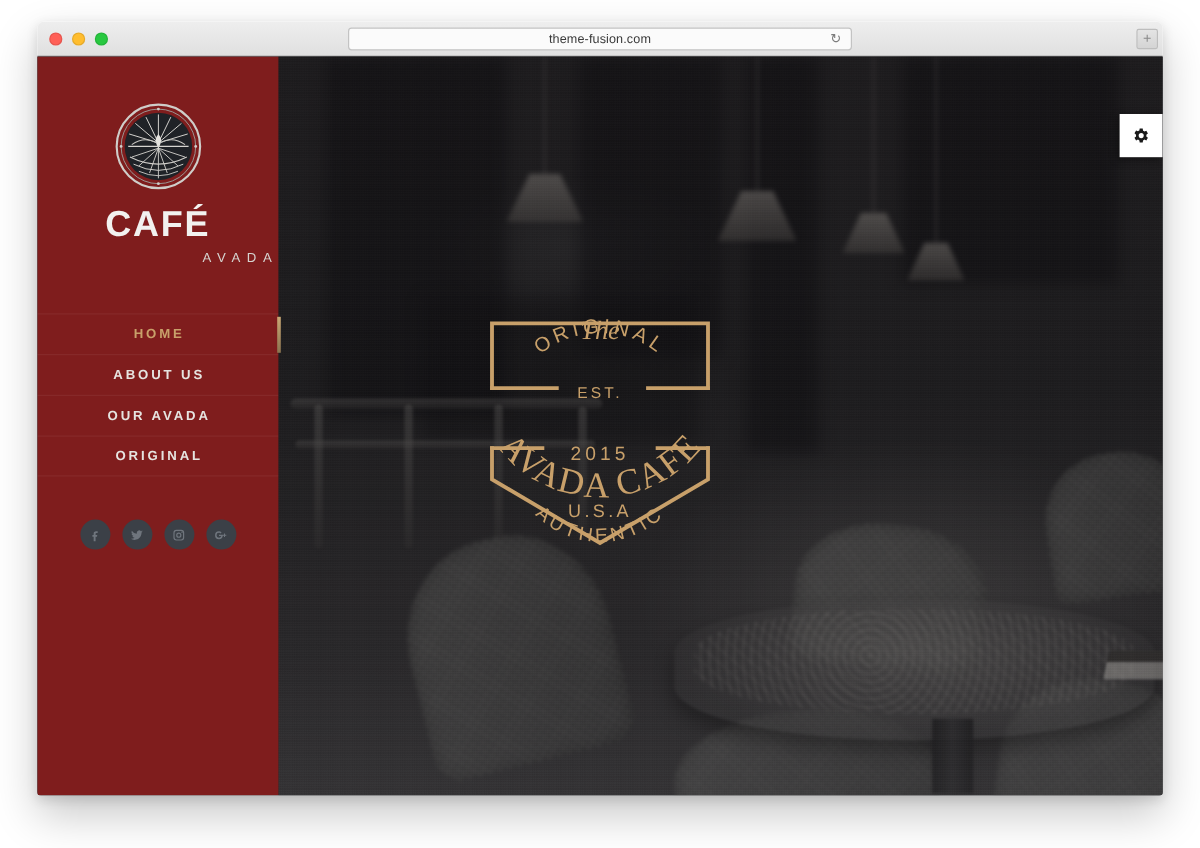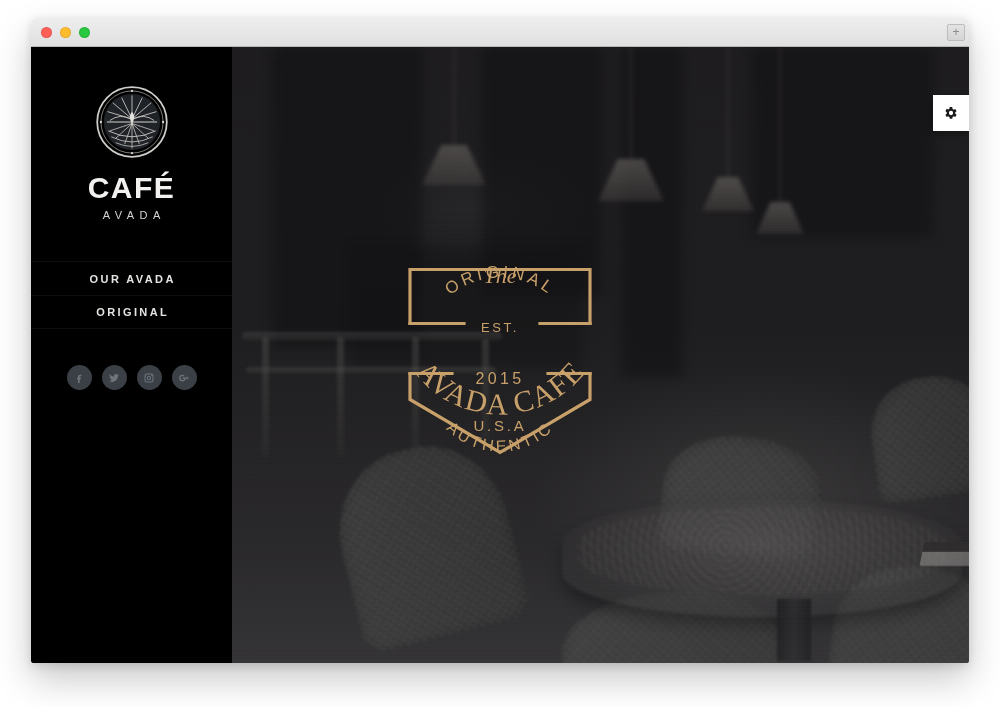--- a/index.html
+++ b/index.html
@@ -177,35 +177,35 @@
     background: #ffffff;
     display: flex; align-items: center; justify-content: center;
     box-shadow: -2px 2px 6px rgba(0,0,0,.35);
   }
   #gear-icon { width: 16px; height: 16px; display:block; }
 
   
   #sidebar {
     position: absolute; left: 0; top: 0; bottom: 0;
     width: 201px;
-    background: #000000;
+    background: #7f1d1d;
     z-index: 5;
   }
   #brand { padding: 38px 0 0; text-align: center; }
   #brand-mark { width: 74px; height: 74px; margin: 0 auto; display: block; }
   #brand-name {
     margin-top: 14px;
     font-size: 30px; font-weight: 700; color: #f2f1ef;
     letter-spacing: 1.5px; line-height: 1;
     font-family: "Liberation Sans Narrow", "Liberation Sans", sans-serif;
   }
   #brand-sub {
     margin-top: 6px;
     font-size: 11px; color: #d6d4d0;
-    letter-spacing: 5.5px; text-indent: 5.5px;
+    letter-spacing: 5.5px; text-indent: 5.5px; text-align: right;
   }
 
   #nav { margin-top: 40px; }
   .nav-item {
     position: relative;
     height: 34px;
     display: flex; align-items: center; justify-content: center;
     border-top: 1px solid rgba(255,255,255,.055);
     font-size: 11px; letter-spacing: 2.4px; text-indent: 2.4px;
     color: #e6e4e0; font-weight: 700;
@@ -236,20 +236,24 @@
 
 <div id="browser-window">
 
   <div id="titlebar">
     <div id="traffic-lights">
       <span class="tl tl-red"></span>
       <span class="tl tl-yellow"></span>
       <span class="tl tl-green"></span>
     </div>
 
+    <div id="url-bar">
+      <span id="url-text">theme-fusion.com</span>
+      <span id="reload-icon">↻</span>
+    </div>
 
     <div id="new-tab-button">+</div>
   </div>
 
   <div id="viewport">
 
     <div id="hero-photo">
       <div class="wall" style="left:40px;  top:0;    width:150px; height:300px;"></div>
       <div class="wall" style="left:250px; top:0;    width:120px; height:250px;"></div>
       <div class="wall" style="left:390px; top:0;    width:60px;  height:330px;"></div>
@@ -387,20 +391,22 @@
           </g>
           <path d="M18 62 q32 16 64 0" fill="none" stroke="#cfcdc9" stroke-width="1.2"></path>
           <path d="M22 70 q28 14 56 0" fill="none" stroke="#cfcdc9" stroke-width="1.1"></path>
           <path d="M28 78 q22 10 44 0" fill="none" stroke="#cfcdc9" stroke-width="1"></path>
         </svg>
         <div id="brand-name">CAFÉ</div>
         <div id="brand-sub">AVADA</div>
       </div>
 
       <nav id="nav">
+        <div class="nav-item active">HOME</div>
+        <div class="nav-item">ABOUT US</div>
         <div class="nav-item">OUR AVADA</div>
         <div class="nav-item">ORIGINAL</div>
       </nav>
 
       <div id="social">
         <a class="social-icon">
           <svg viewBox="0 0 24 24">
               <path d="M14.5 8.5h2.3V5.6h-2.7c-2.6 0-4 1.5-4 3.9v2H8v3h2.1V22h3.2v-7.5h2.4l.4-3h-2.8V9.8c0-.9.3-1.3 1.2-1.3z"></path>
             </svg>
         </a>

